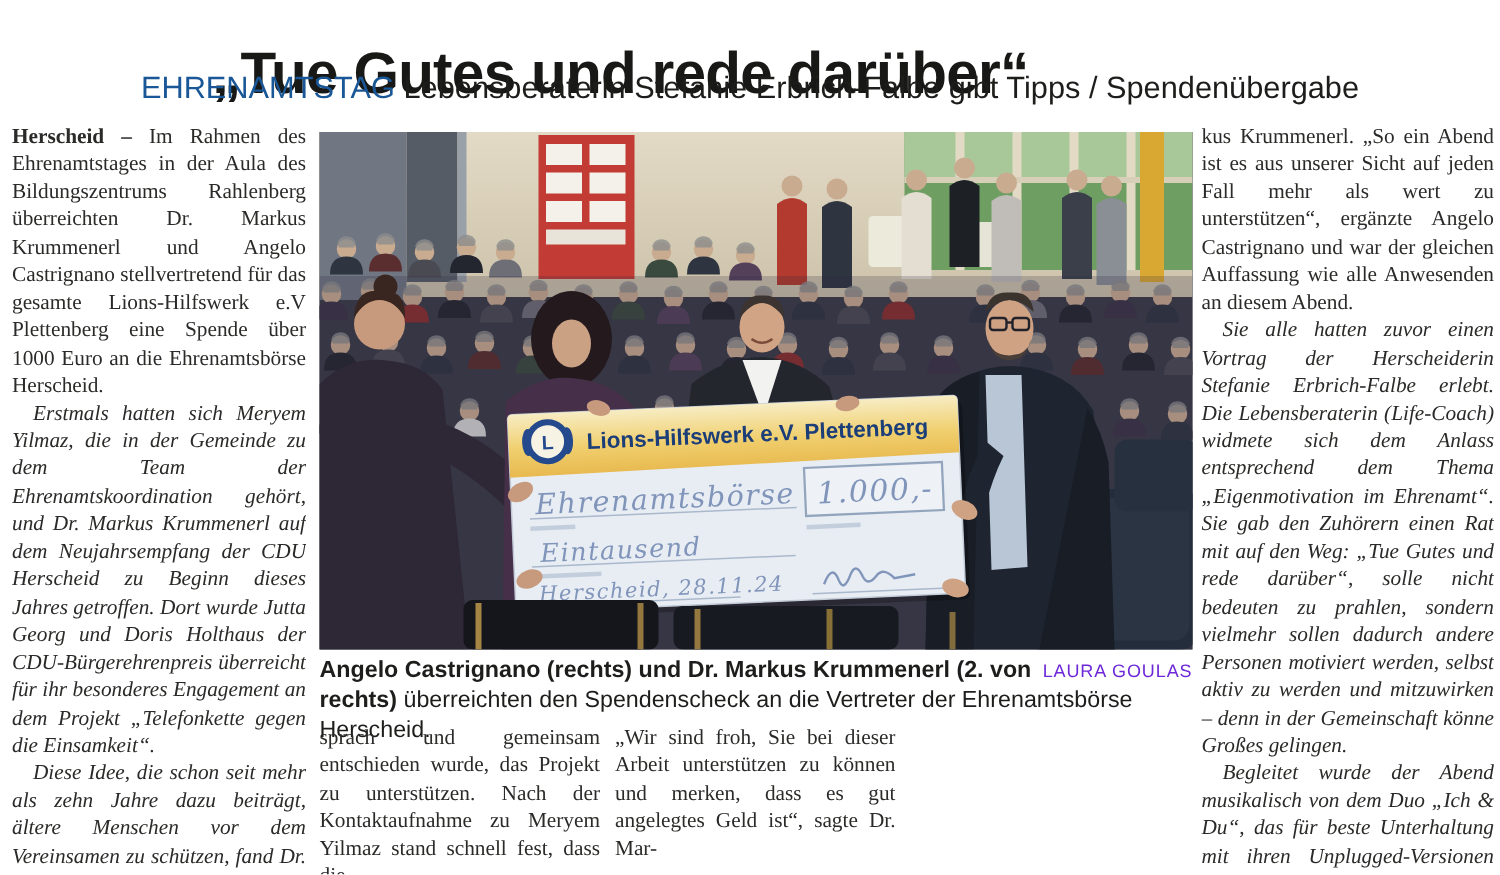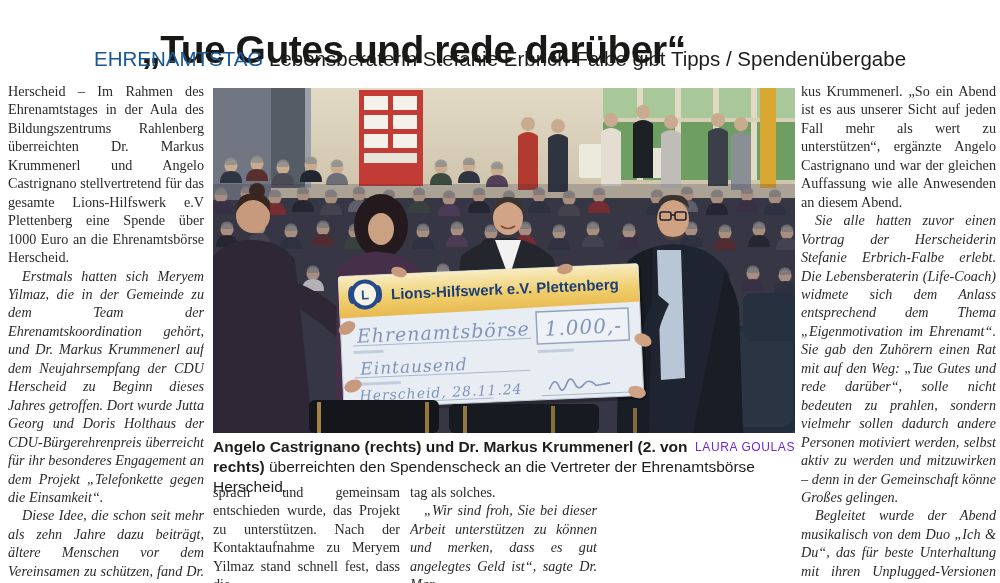--- a/index.html
+++ b/index.html
@@ -7,21 +7,21 @@
        font-family:"Liberation Serif",serif;color:#2a2a28;}
   .headline{position:absolute;top:2px;left:0;width:827px;text-align:center;
     font-family:"Liberation Sans",sans-serif;font-weight:700;font-size:39px;
     letter-spacing:-0.5px;color:#181816;}
   .subhead{position:absolute;top:47px;left:0;width:1000px;text-align:center;
     font-family:"Liberation Sans",sans-serif;font-size:20.5px;color:#1d1d1b;}
   .kicker{font-weight:400;color:#1a5796;}
   .colbody{font-size:14.2px;line-height:1.3;text-align:justify;hyphens:auto;}
   .colbody p{margin:0;}
   .colbody p + p{text-indent:14px;font-style:italic;}
-  .lead{font-weight:400;}
+  .lead{font-weight:700;}
   .col-left{position:absolute;left:8px;top:82px;width:196px;height:498px;overflow:hidden;}
   .col-right{position:absolute;left:801px;top:82px;width:195px;height:498px;overflow:hidden;}
   .photo{position:absolute;left:213px;top:88px;width:582px;height:345px;background:#3a3f4a;}
   .photo svg{display:block;}
   .caption{position:absolute;left:213px;top:437px;width:582px;
     font-family:"Liberation Sans",sans-serif;font-size:15.5px;line-height:1.28;color:#1d1d1b;}
   .caption .cap-bold{font-weight:700;}
   .caption .credit{float:right;font-size:12px;color:#6d28d9;letter-spacing:0.6px;margin-top:3px;}
   .bottom-cols{position:absolute;left:213px;top:483px;width:582px;height:100px;
     display:flex;gap:10px;overflow:hidden;}
@@ -267,21 +267,20 @@
 </svg>
 </div>
 
 <div class="caption"><span class="credit">LAURA GOULAS</span><span class="cap-bold">Angelo Castrignano (rechts) und Dr. Markus Krummenerl (2. von rechts)</span><span> überreichten den Spendenscheck an die Vertreter der Ehrenamtsbörse Herscheid.</span></div>
 
 <div class="bottom-cols">
   <div class="bc colbody">
     <p>sprach und gemeinsam entschieden wurde, das Projekt zu unterstützen. Nach der Kontaktaufnahme zu Meryem Yilmaz stand schnell fest, dass die</p>
   </div>
   <div class="bc colbody">
-    <p>tag als solches.</p>
     <p>„Wir sind froh, Sie bei dieser Arbeit unterstützen zu können und merken, dass es gut angelegtes Geld ist“, sagte Dr. Mar-</p>
   </div>
 </div>
 
 <div class="col-right colbody">
   <p>kus Krummenerl. „So ein Abend ist es aus unserer Sicht auf jeden Fall mehr als wert zu unterstützen“, ergänzte Angelo Castrignano und war der gleichen Auffassung wie alle Anwesenden an diesem Abend.</p>
   <p>Sie alle hatten zuvor einen Vortrag der Herscheiderin Stefanie Erbrich-Falbe erlebt. Die Lebensberaterin (Life-Coach) widmete sich dem Anlass entsprechend dem Thema „Eigenmotivation im Ehrenamt“. Sie gab den Zuhörern einen Rat mit auf den Weg: „Tue Gutes und rede darüber“, solle nicht bedeuten zu prahlen, sondern vielmehr sollen dadurch andere Personen motiviert werden, selbst aktiv zu werden und mitzuwirken – denn in der Gemeinschaft könne Großes gelingen.</p>
   <p>Begleitet wurde der Abend musikalisch von dem Duo „Ich &amp; Du“, das für beste Unterhaltung mit ihren Unplugged-Versionen bekannter Lieder sorgte.</p>
 
 </div>

